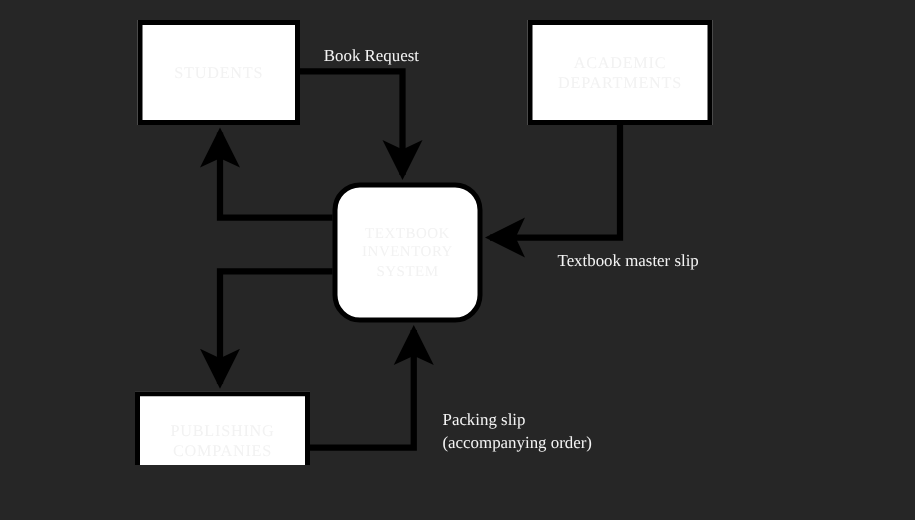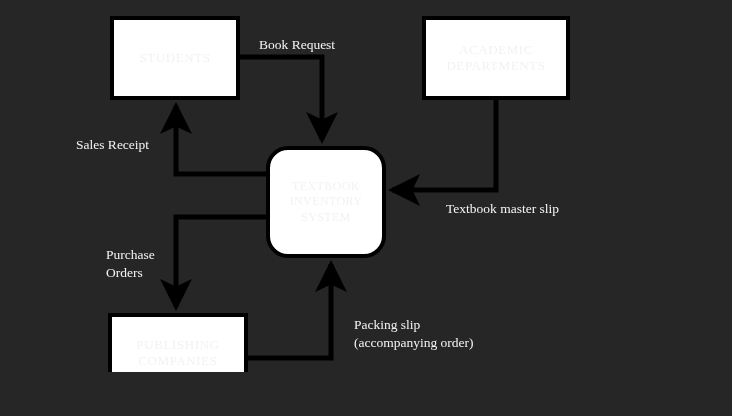--- a/index.html
+++ b/index.html
@@ -115,23 +115,20 @@
 SYSTEM</span>
   </div>
 
   <div class="entity-box" style="left:108px; top:313px; width:140px; height:80px;">
     <span class="entity-label">PUBLISHING
 COMPANIES</span>
   </div>
 
   <div class="flow-label" style="left:259px; top:36px;">Book Request</div>
 
-  <div class="flow-label" style="left:76px; top:136px;">Sales Receipt</div>
 
   <div class="flow-label" style="left:446px; top:200px;">Textbook master slip</div>
 
-  <div class="flow-label" style="left:106px; top:246px;">Purchase
-Orders</div>
 
-  <div class="flow-label" style="left:354px; top:316px;">Packing slip
+  <div class="flow-label" style="left:354px; top:327px;">Packing slip
 (accompanying order)</div>
 
 </div>
 
 </body></html>

